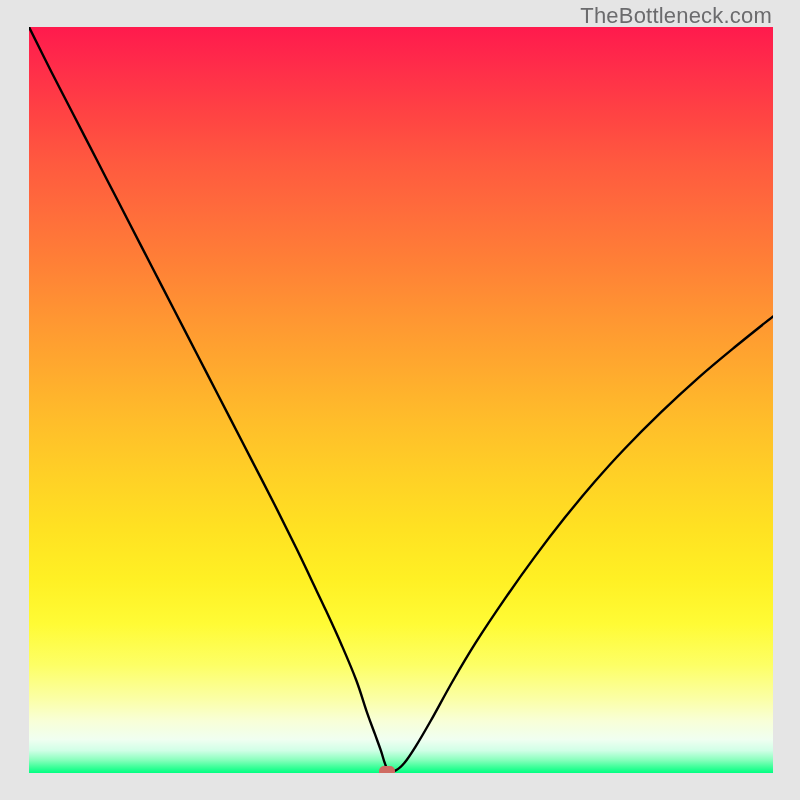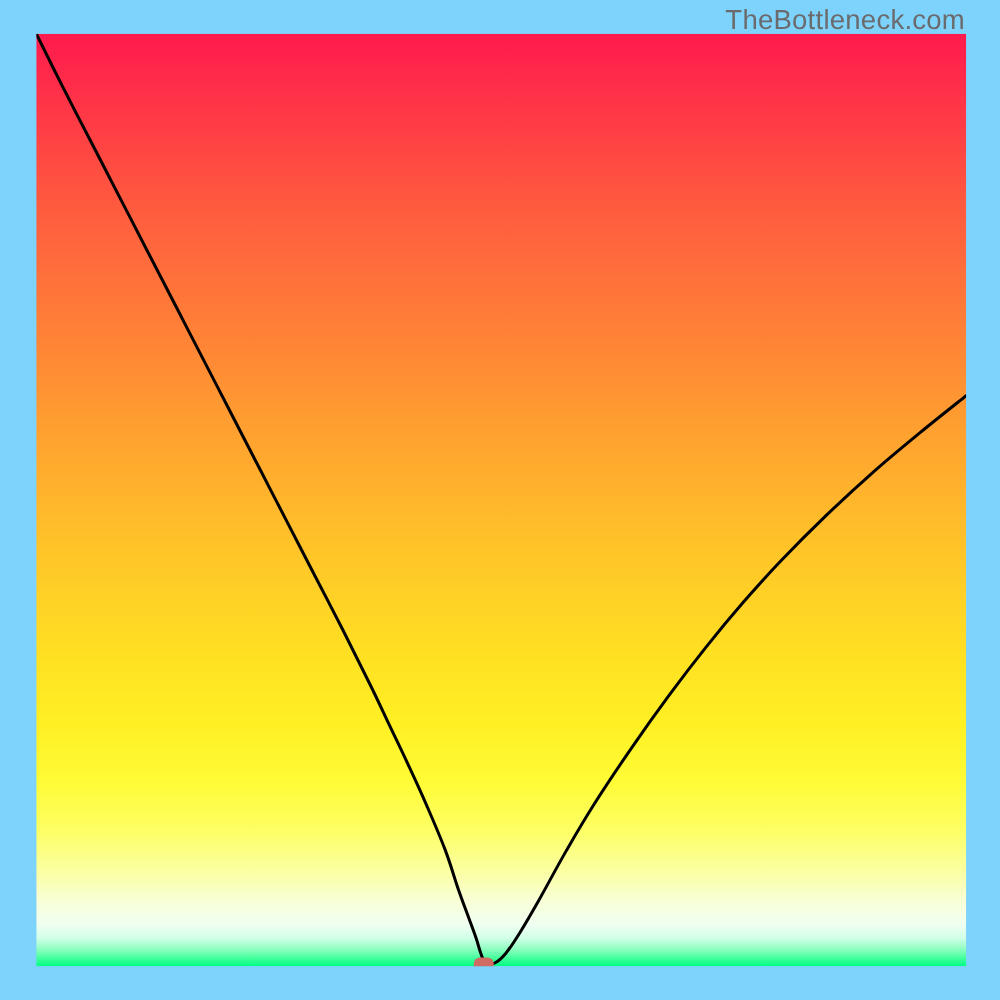--- a/index.html
+++ b/index.html
@@ -10,21 +10,21 @@
     background: #000;
     overflow: hidden;
     font-family: Arial, Helvetica, sans-serif;
   }
   .frame {
     position: absolute;
     left: 0;
     top: 0;
     width: 800px;
     height: 800px;
-    background: #7dd3fc;
+    background: #e5e5e5;
   }
   .plot-area {
     position: absolute;
     left: 29px;
     top: 27px;
     width: 744px;
     height: 746px;
     overflow: hidden;
   }
   .heatmap {

